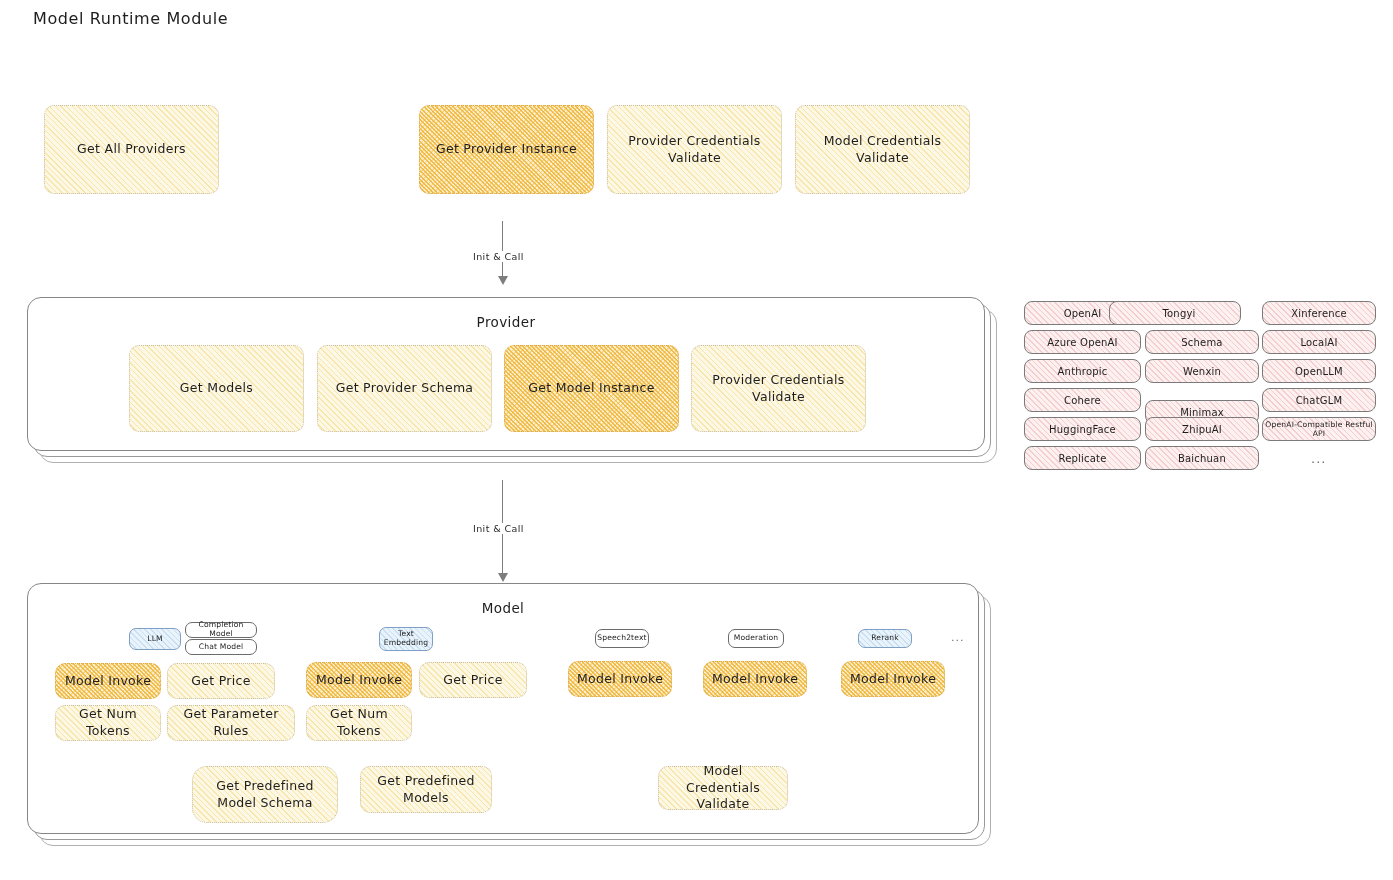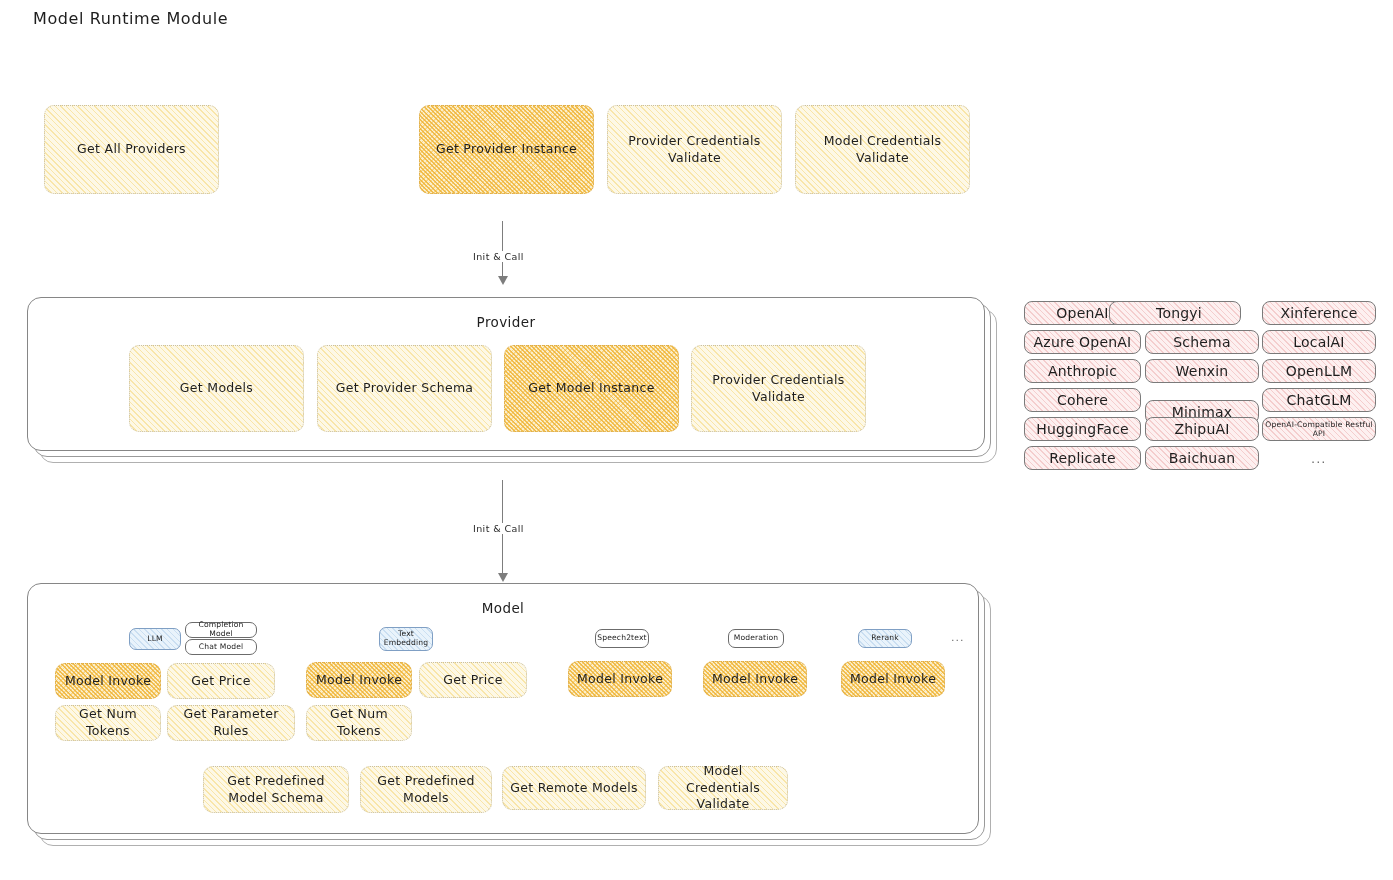--- a/index.html
+++ b/index.html
@@ -67,21 +67,21 @@
         rgba(0,0,0,0) 3.4px);
   }
 
   
   .pill{
     position:absolute;box-sizing:border-box;
     border:1.1px solid #7a7a7a;
     border-radius:8px;
     display:flex;align-items:center;justify-content:center;
     text-align:center;
-    font-size:14px;letter-spacing:.2px;color:#1e1e1e;
+    font-size:10px;letter-spacing:.2px;color:#1e1e1e;
     background-color:#fdf0f0;
     background-image:repeating-linear-gradient(45deg,
         rgba(224,125,125,.30) 0px,
         rgba(224,125,125,.30) 1px,
         rgba(0,0,0,0) 1px,
         rgba(0,0,0,0) 4px);
   }
 
   
   .chip{
@@ -203,18 +203,17 @@
   <div class="card hl" style="left:306px;top:662px;width:106px;height:36px;">Model Invoke</div>
   <div class="card" style="left:419px;top:662px;width:108px;height:36px;">Get Price</div>
   <div class="card" style="left:306px;top:705px;width:106px;height:36px;">Get Num Tokens</div>
 
   <div class="card hl" style="left:568px;top:661px;width:104px;height:36px;">Model Invoke</div>
 
   <div class="card hl" style="left:703px;top:661px;width:104px;height:36px;">Model Invoke</div>
 
   <div class="card hl" style="left:841px;top:661px;width:104px;height:36px;">Model Invoke</div>
 
-  <div class="card" style="left:203px;top:766px;width:146px;height:47px;">Get Predefined Model Schema</div>
+  <div class="card" style="left:192px;top:766px;width:146px;height:57px;border-radius:15px;">Get Predefined Model Schema</div>
   <div class="card" style="left:360px;top:766px;width:132px;height:47px;">Get Predefined Models</div>
-  <div class="card" style="left:502px;top:766px;width:144px;height:44px;">Get Remote Models</div>
   <div class="card" style="left:658px;top:766px;width:130px;height:44px;">Model Credentials Validate</div>
 
 </div>
 
 </body></html>

